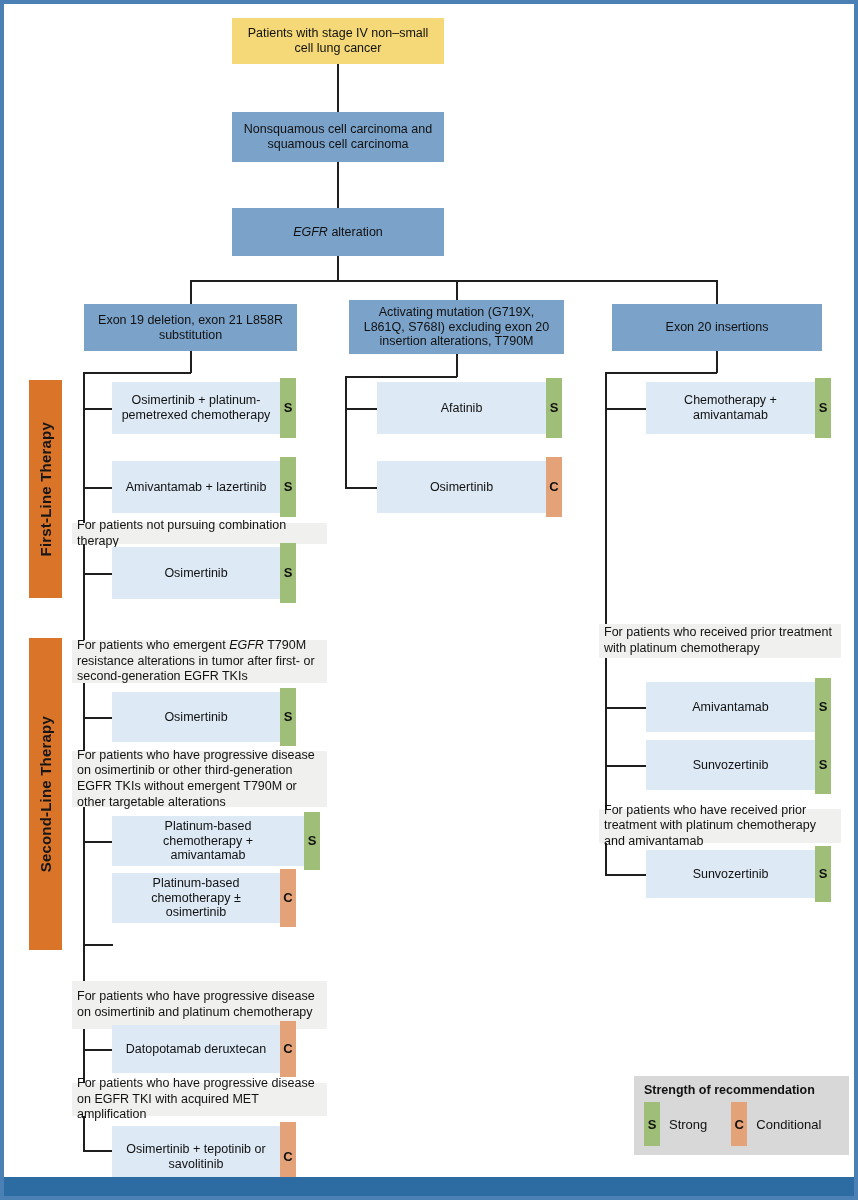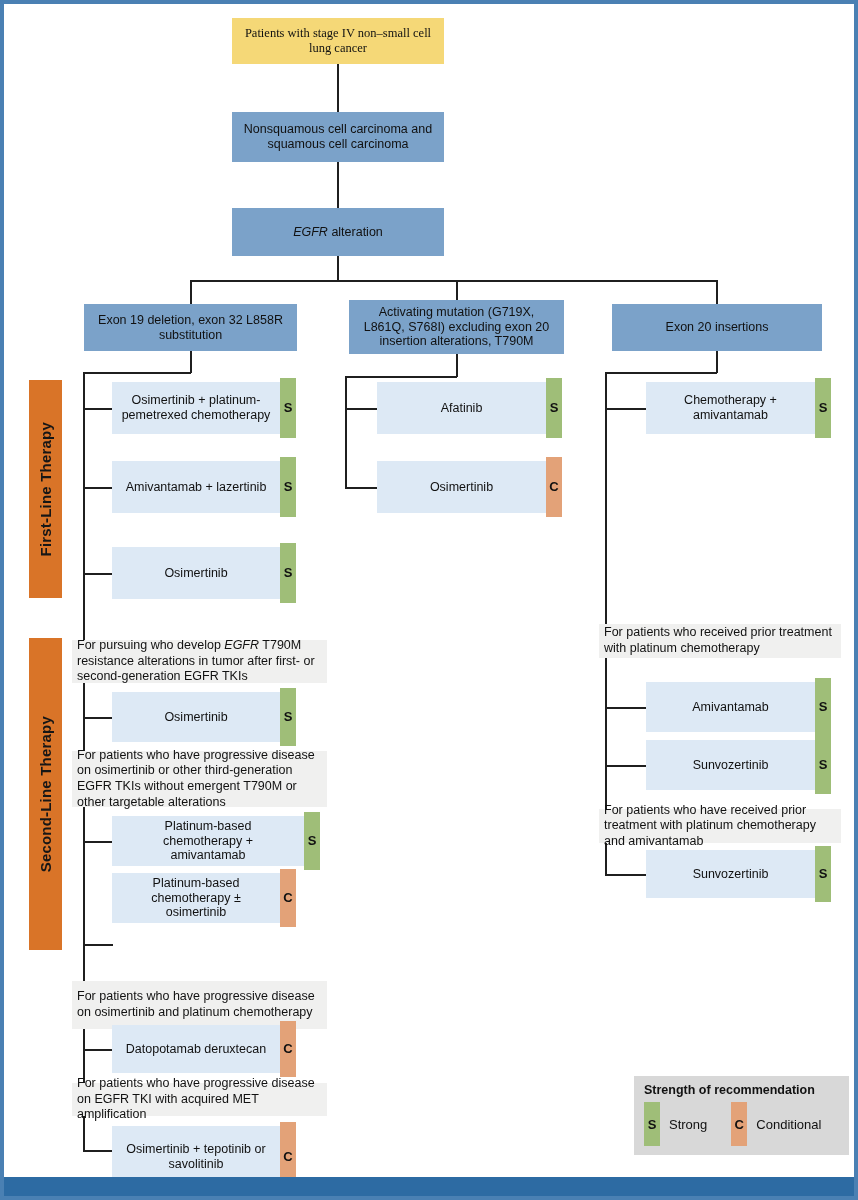--- a/index.html
+++ b/index.html
@@ -7,21 +7,21 @@
     position:relative;width:858px;height:1200px;background:#ffffff;
     box-sizing:border-box;border:4px solid #4a80b3;
     font-family:"Liberation Sans",sans-serif;color:#111;overflow:hidden;
   }
   .bottom-bar{position:absolute;left:0;right:0;bottom:0;height:19px;background:#2d6ba3;z-index:3;}
   .line{position:absolute;background:#1f1f1f;z-index:0;}
   .box{
     position:absolute;display:flex;align-items:center;justify-content:center;
     text-align:center;font-size:12.5px;line-height:1.18;z-index:1;
   }
-  .root{background:#f5d877;font-family:Liberation Serif, serif;}
+  .root{background:#f5d877;}
   .hdr{background:#7ba2c9;}
   .tb{background:#dde9f5;}
   .lbl{display:block;}
   .tag{
     position:absolute;left:100%;top:-4px;bottom:-4px;width:16px;
     display:flex;align-items:center;justify-content:center;
     font-weight:700;font-size:13px;z-index:2;
   }
   .tag.s{background:#9fbe78;}
   .tag.c{background:#e3a278;}
@@ -94,21 +94,21 @@
 
   <div class="box hdr" style="left:228px;top:108px;width:212px;height:50px">
     <span class="lbl" style="max-width:200px">Nonsquamous cell carcinoma and squamous cell carcinoma</span>
   </div>
 
   <div class="box hdr" style="left:228px;top:204px;width:212px;height:48px">
     <span class="lbl"><i>EGFR</i><span> alteration</span></span>
   </div>
 
   <div class="box hdr" style="left:80px;top:300px;width:213px;height:47px">
-    <span class="lbl" style="max-width:195px">Exon 19 deletion, exon 32 L858R substitution</span>
+    <span class="lbl" style="max-width:195px">Exon 19 deletion, exon 21 L858R substitution</span>
   </div>
 
   <div class="box hdr" style="left:345px;top:296px;width:215px;height:54px">
     <span class="lbl" style="max-width:200px">Activating mutation (G719X, L861Q, S768I) excluding exon 20 insertion alterations, T790M</span>
   </div>
 
   <div class="box hdr" style="left:608px;top:300px;width:210px;height:47px">
     <span class="lbl" style="max-width:195px">Exon 20 insertions</span>
   </div>
 
@@ -122,28 +122,31 @@
   <div class="box tb" style="left:108px;top:378px;width:168px;height:52px">
     <span class="lbl" style="max-width:155px">Osimertinib + platinum-pemetrexed chemotherapy</span>
     <span class="tag s">S</span>
   </div>
 
   <div class="box tb" style="left:108px;top:457px;width:168px;height:52px">
     <span class="lbl" style="max-width:155px">Amivantamab + lazertinib</span>
     <span class="tag s">S</span>
   </div>
 
+  <div class="note" style="left:68px;top:519px;width:255px;height:21px">
+    <span>For patients not pursuing combination therapy</span>
+  </div>
 
   <div class="box tb" style="left:108px;top:543px;width:168px;height:52px">
     <span class="lbl">Osimertinib</span>
     <span class="tag s">S</span>
   </div>
 
   <div class="note" style="left:68px;top:636px;width:255px;height:43px">
-    <span><span>For pursuing who develop </span><i>EGFR</i><span> T790M resistance alterations in tumor after first- or second-generation EGFR TKIs</span></span>
+    <span><span>For patients who emergent </span><i>EGFR</i><span> T790M resistance alterations in tumor after first- or second-generation EGFR TKIs</span></span>
   </div>
 
   <div class="box tb" style="left:108px;top:688px;width:168px;height:50px">
     <span class="lbl">Osimertinib</span>
     <span class="tag s">S</span>
   </div>
 
   <div class="note" style="left:68px;top:747px;width:255px;height:56px">
     <span>For patients who have progressive disease on osimertinib or other third-generation EGFR TKIs without emergent T790M or other targetable alterations</span>
   </div>

